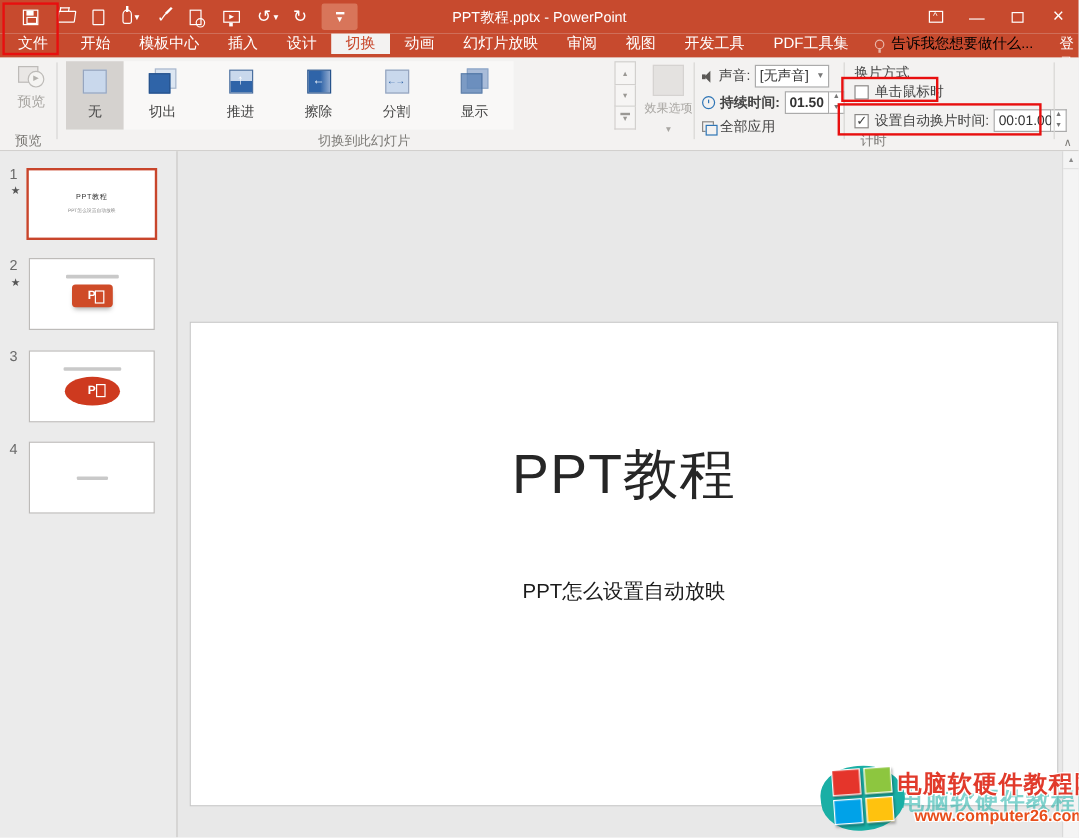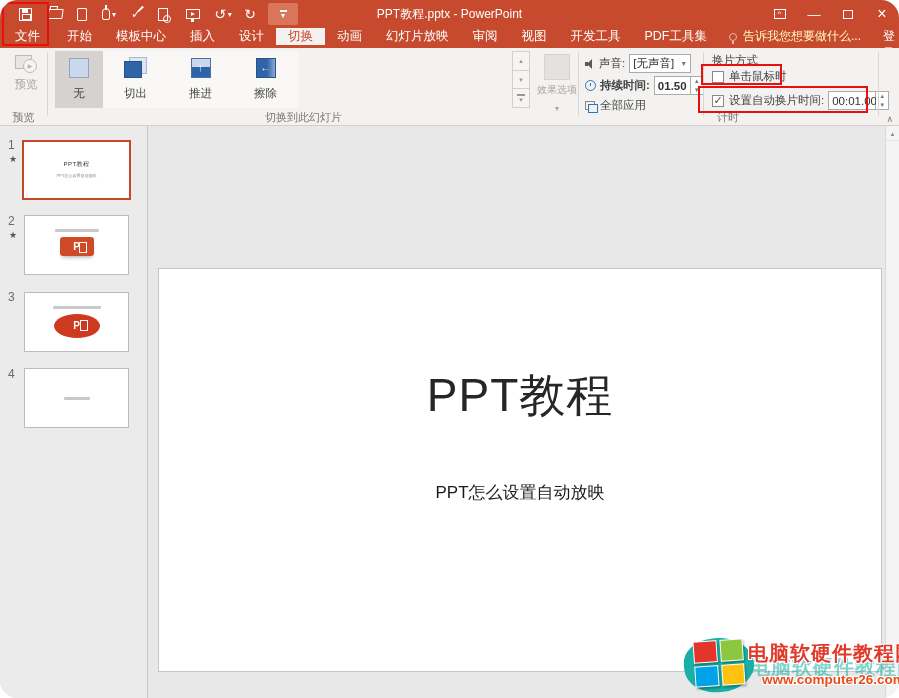--- a/index.html
+++ b/index.html
@@ -1,18 +1,18 @@
 <!DOCTYPE html>
 <html><head>
 <meta charset="utf-8">
 <style>
   * { margin:0; padding:0; box-sizing:border-box; }
   html,body { width:899px; height:698px; overflow:hidden; }
   body { font-family:"Liberation Sans","DejaVu Sans",sans-serif; }
-  #app { position:relative; width:899px; height:698px; background:#E8E8E8; overflow:hidden;border-radius:18px; }
+  #app { position:relative; width:899px; height:698px; background:#E8E8E8; overflow:hidden; }
 
   
   .titlebar { position:absolute; left:0; top:0; width:899px; height:28px; background:#C74A2E; display:flex; align-items:center; color:#fff; }
   .qat { display:flex; align-items:center; gap:0; padding-left:10px; z-index:2; }
   .qat-btn { width:30px; height:24px; display:flex; align-items:center; justify-content:center; position:relative; }
   .qat-btn.narrow{ width:24px; }
   .dd-arrow::after { content:"▾"; font-size:8px; color:#fff; margin-left:2px; }
   .win-title { position:absolute; left:0; right:0; top:0; height:28px; line-height:28px; text-align:center; font-size:12px; color:#fff; pointer-events:none; }
   .win-controls { position:absolute; right:0; top:0; height:28px; display:flex; z-index:2; }
   .win-btn { width:34px; height:28px; display:flex; align-items:center; justify-content:center; color:#fff; font-size:13px; }
@@ -43,21 +43,21 @@
   .i-ribbonopts::after { content:"^"; position:absolute; left:2.5px; top:-1px; font-size:8px; color:#fff; }
   .i-max { width:10px; height:9px; border:1.2px solid #fff; }
   .i-bulb { width:8px; height:8px; border:1.3px solid #E8B5A8; border-radius:50%; position:relative; margin-right:6px; }
   .i-bulb::after { content:""; position:absolute; left:2px; bottom:-4px; width:2px; height:3px; background:#E8B5A8; }
 
   
   .tabrow { position:absolute; left:0; top:28px; width:899px; height:20px; background:#C74A2E; display:flex; align-items:flex-start; color:#fff; font-size:12.5px; }
   .tab { padding:0 12px; display:flex; align-items:center; white-space:nowrap; }
   .tab.file { padding:0 15px; }
   .tab.active { background:#F3F2F1; color:#C8462A; }
-  .tellme { display:flex; align-items:center; color:#fef9c3; padding:0 10px; font-size:12px; white-space:nowrap; }
+  .tellme { display:flex; align-items:center; color:#000000; padding:0 10px; font-size:12px; white-space:nowrap; }
   .tab-right { margin-left:auto; display:flex; align-items:center; }
   .signin { padding:0 12px; font-size:12px; }
 
   
   .ribbon { position:absolute; left:0; top:48px; width:899px; height:78px; background:#F3F2F1; border-bottom:1px solid #D2D0CE; }
   .rib-divider { position:absolute; top:4px; height:64px; width:1px; background:#D8D6D4; }
   .group-label { position:absolute; top:62px; font-size:11px; color:#7A7874; text-align:center; }
 
   .preview-btn { position:absolute; left:8px; top:5px; width:36px; height:56px; text-align:center; }
   .i-prevslides { width:22px; height:18px; margin:2px auto 4px; position:relative; }
@@ -259,20 +259,33 @@
             <span class="b b1"></span>
           </div>
         <div class="lbl">推进</div>
       </div>
       <div class="gal-item">
         <div class="ti ti-wipe">
             <span class="b b1"></span>
           </div>
         <div class="lbl">擦除</div>
       </div>
+      <div class="gal-item">
+        <div class="ti ti-split">
+            <span class="b b1"></span>
+          </div>
+        <div class="lbl">分割</div>
+      </div>
+      <div class="gal-item">
+        <div class="ti ti-show">
+            <span class="b b1"></span>
+            <span class="b b2"></span>
+          </div>
+        <div class="lbl">显示</div>
+      </div>
     </div>
     <div class="gal-scroll">
       <span class="sb sb-up"></span>
       <span class="sb sb-down"></span>
       <span class="sb sb-more"></span>
     </div>
 
     <div class="effect-opts">
       <div class="icon"></div>
       <div class="lbl">效果选项</div>

